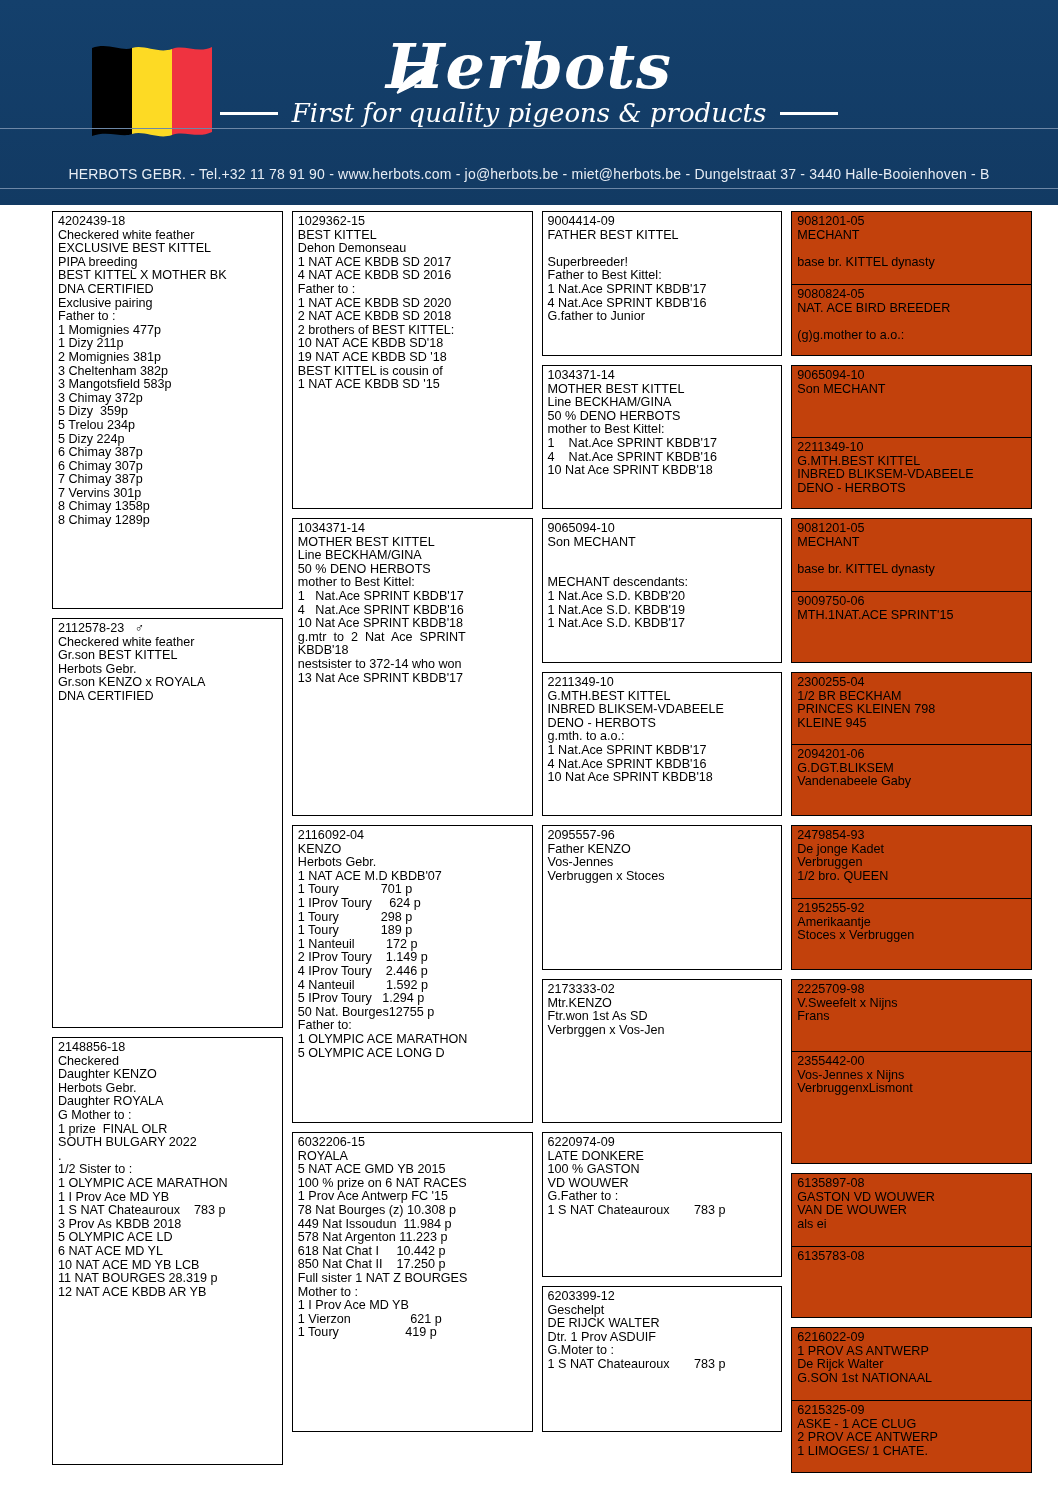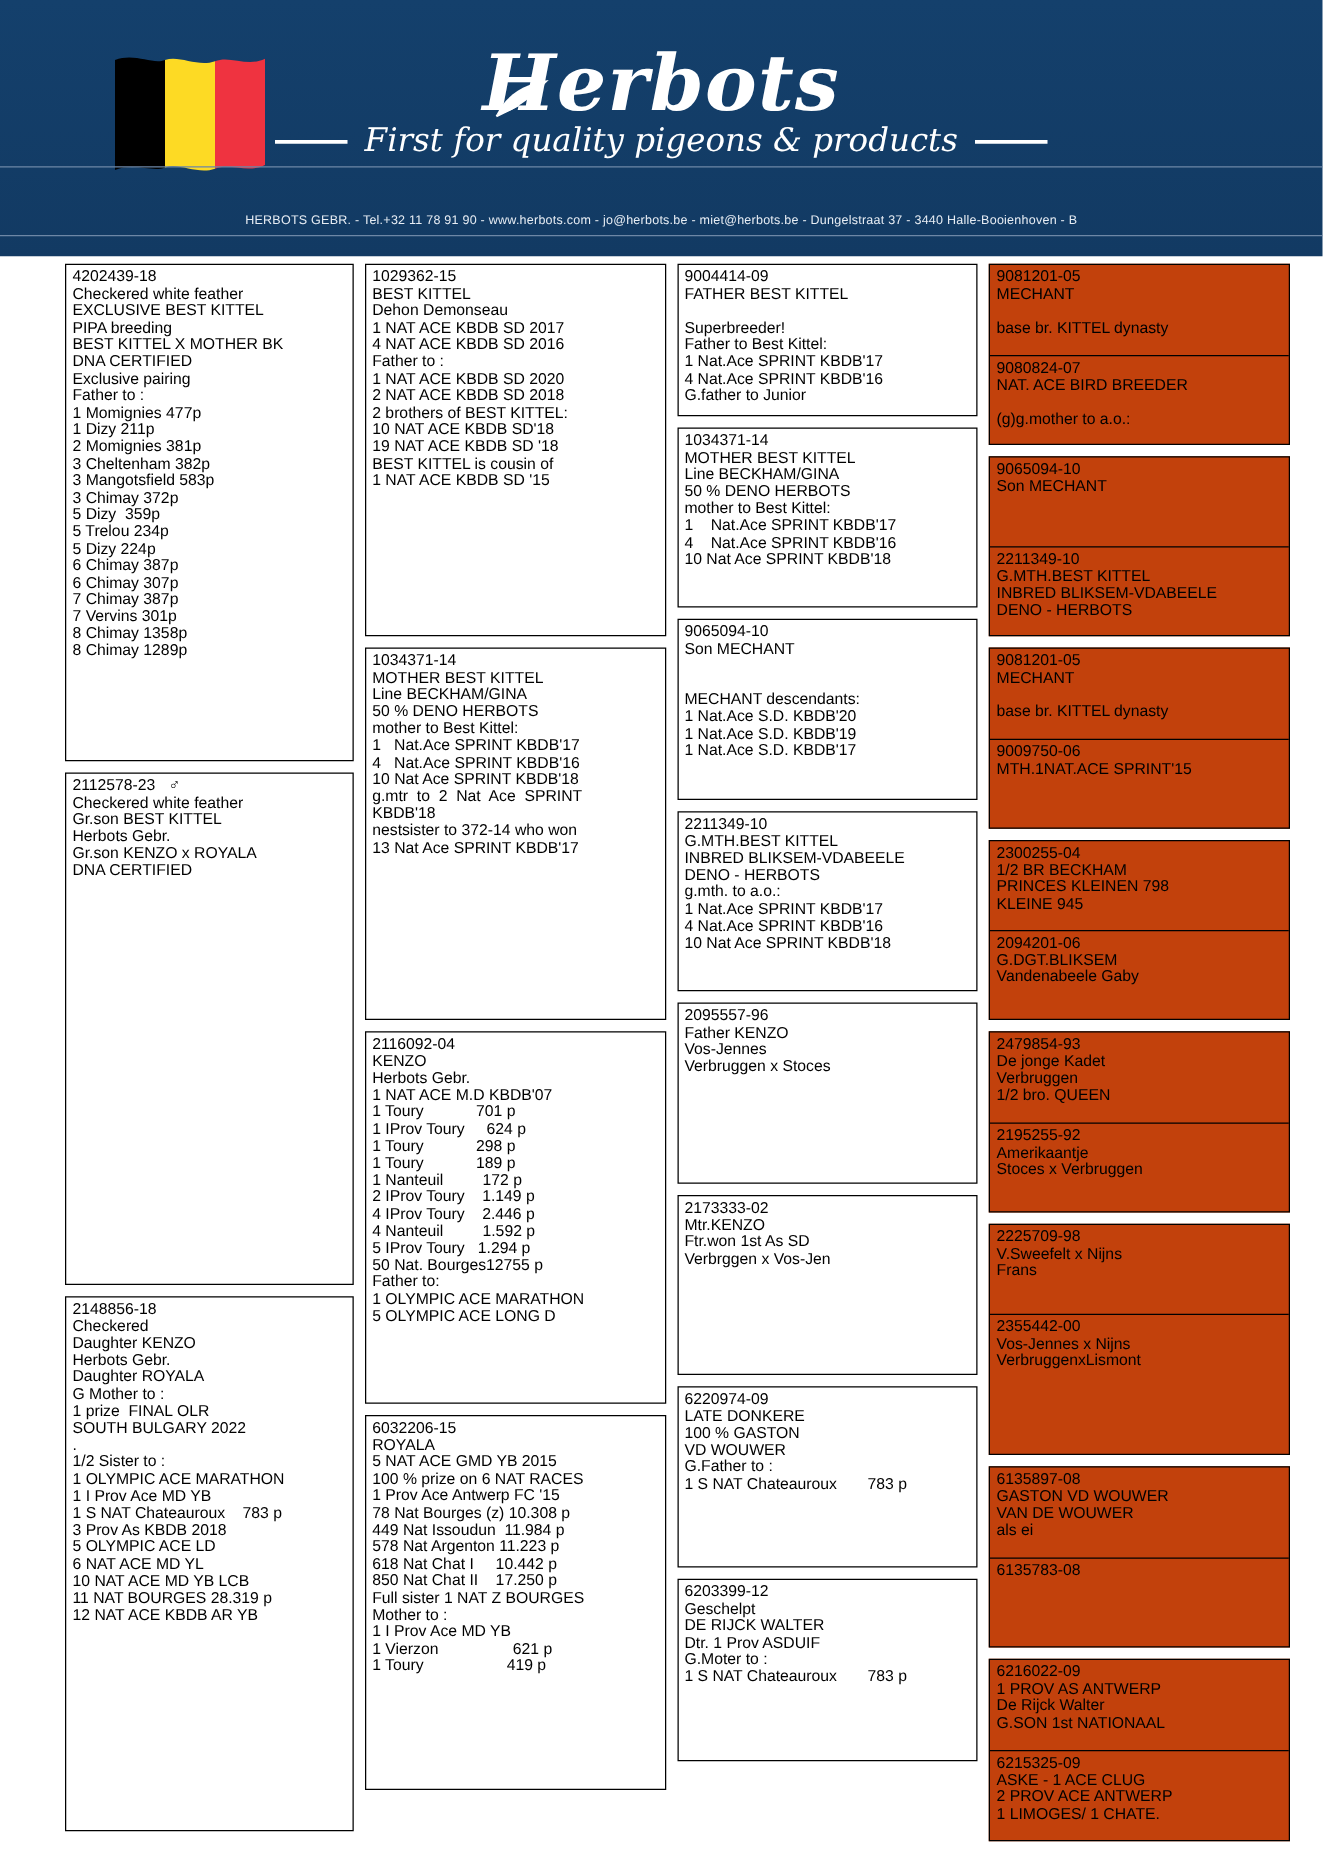--- a/index.html
+++ b/index.html
@@ -47,21 +47,21 @@
   }
   .quill{
     position:absolute;left:395px;top:62px;width:46px;height:34px;
   }
   .contactbar{
     position:absolute;left:0;right:0;bottom:16px;
     border-top:1px solid #6d87a6;border-bottom:1px solid #6d87a6;
     padding:5px 0 6px 0;
   }
   .contact{
-    text-align:center;color:#e7edf4;font-size:10px;letter-spacing:.2px;
+    text-align:center;color:#e7edf4;font-size:14px;letter-spacing:.2px;
     font-family:"Liberation Sans", sans-serif;
     margin-top:32px;
   }
 
   
   .sheet{
     position:absolute;left:0;top:205px;width:1058px;height:1292px;
     box-sizing:border-box;
     padding:6px 26px 6px 52px;
   }
@@ -241,21 +241,21 @@
 618 Nat Chat I     10.442 p
 850 Nat Chat II    17.250 p
 Full sister 1 NAT Z BOURGES
 Mother to :
 1 I Prov Ace MD YB
 1 Vierzon                 621 p
 1 Toury                   419 p</div>
       </div>
 
       <div class="col c3">
-        <div class="box" style="height:122px;">9004414-09
+        <div class="box" style="height:145px;">9004414-09
 FATHER BEST KITTEL
 
 Superbreeder!
 Father to Best Kittel:
 1 Nat.Ace SPRINT KBDB'17
 4 Nat.Ace SPRINT KBDB'16
 G.father to Junior</div>
         <div class="gap"></div>
         <div class="box" style="height:144px;">1034371-14
 MOTHER BEST KITTEL
@@ -308,21 +308,21 @@
 G.Moter to :
 1 S NAT Chateauroux       783 p</div>
       </div>
 
       <div class="col c4">
         <div class="pair" style="height:145px;">
           <div class="sub" style="height:73px;">9081201-05
 MECHANT
 
 base br. KITTEL dynasty</div>
-          <div class="sub" style="height:72px;">9080824-07
+          <div class="sub" style="height:72px;">9080824-05
 NAT. ACE BIRD BREEDER
 
 (g)g.mother to a.o.:</div>
         </div>
         <div class="gap"></div>
         <div class="pair" style="height:144px;">
           <div class="sub" style="height:72px;">9065094-10
 Son MECHANT</div>
           <div class="sub" style="height:72px;">2211349-10
 G.MTH.BEST KITTEL

